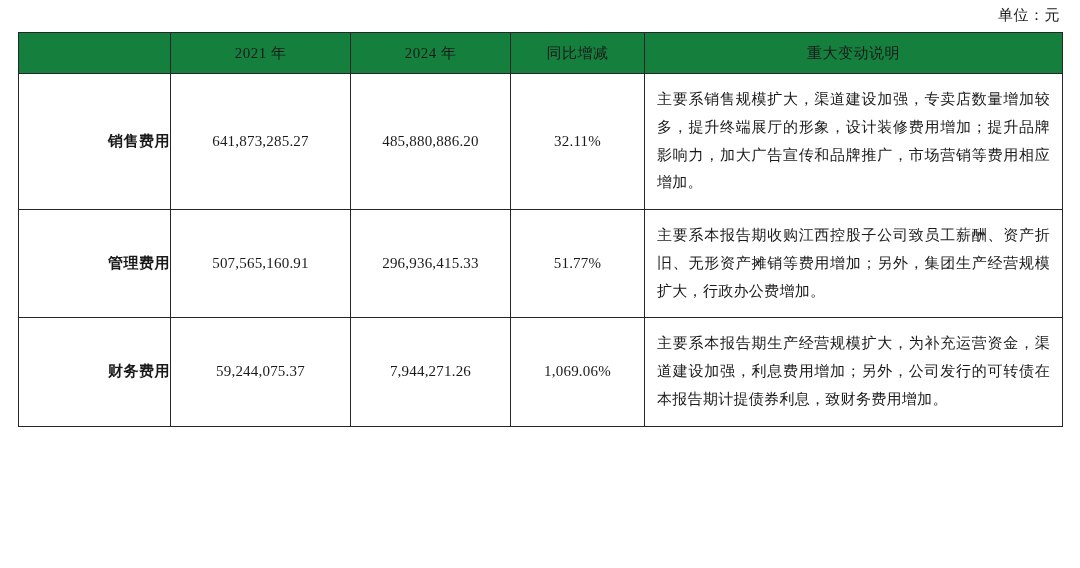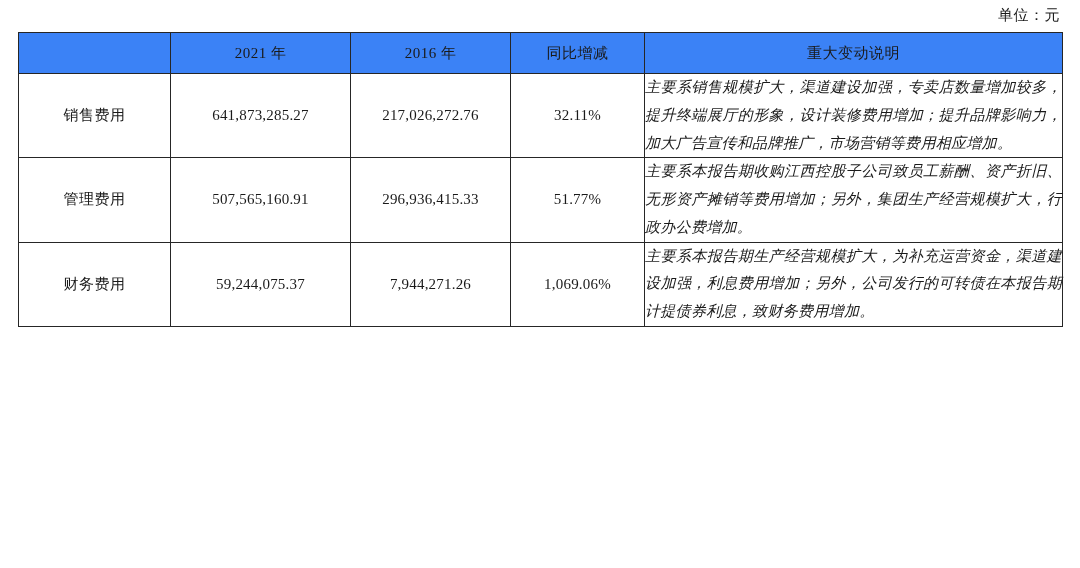--- a/index.html
+++ b/index.html
@@ -34,53 +34,53 @@
     table-layout: fixed;
     font-size: 15px;
   }
   table.fin-table th,
   table.fin-table td {
     border: 1px solid #262626;
     padding: 0;
     vertical-align: middle;
   }
   thead th {
-    background: #3b82f6;
+    background: #15803d;
     text-align: center;
     font-weight: normal;
     height: 40px;
     letter-spacing: 0.5px;
   }
   col.c-item  { width: 152px; }
   col.c-y1    { width: 180px; }
   col.c-y2    { width: 160px; }
   col.c-chg   { width: 134px; }
   col.c-note  { width: 418px; }
 
   td.item-cell {
-    text-align: center;
+    text-align: right;
     padding: 8px 10px;
     letter-spacing: 0.5px;
+    font-weight: bold;
   }
   td.num-cell {
     text-align: center;
     padding: 8px 12px 8px 6px;
     letter-spacing: 0.2px;
   }
   td.note-cell {
     text-align: left;
     padding: 12px 12px 12px 12px;
     line-height: 1.85;
     letter-spacing: 0.3px;
   }
   .note-cell p {
-    margin: 0;
+    margin: 12px;
     text-align: justify;
     text-justify: inter-ideograph;
-    font-style: italic;
   }
 </style>
 </head>
 <body>
 
 <div class="page">
 
   <div class="unit-line">单位：元</div>
 
   <table class="fin-table">
@@ -88,30 +88,30 @@
       <col class="c-item">
       <col class="c-y1">
       <col class="c-y2">
       <col class="c-chg">
       <col class="c-note">
     </colgroup>
     <thead>
       <tr>
         <th></th>
         <th>2021 年</th>
-        <th>2016 年</th>
+        <th>2024 年</th>
         <th>同比增减</th>
         <th>重大变动说明</th>
       </tr>
     </thead>
     <tbody>
       <tr>
         <td class="item-cell">销售费用</td>
         <td class="num-cell">641,873,285.27</td>
-        <td class="num-cell">217,026,272.76</td>
+        <td class="num-cell">485,880,886.20</td>
         <td class="num-cell">32.11%</td>
         <td class="note-cell">
           <p>主要系销售规模扩大，渠道建设加强，专卖店数量增加较多，提升终端展厅的形象，设计装修费用增加；提升品牌影响力，加大广告宣传和品牌推广，市场营销等费用相应增加。</p>
         </td>
       </tr>
       <tr>
         <td class="item-cell">管理费用</td>
         <td class="num-cell">507,565,160.91</td>
         <td class="num-cell">296,936,415.33</td>
         <td class="num-cell">51.77%</td>

